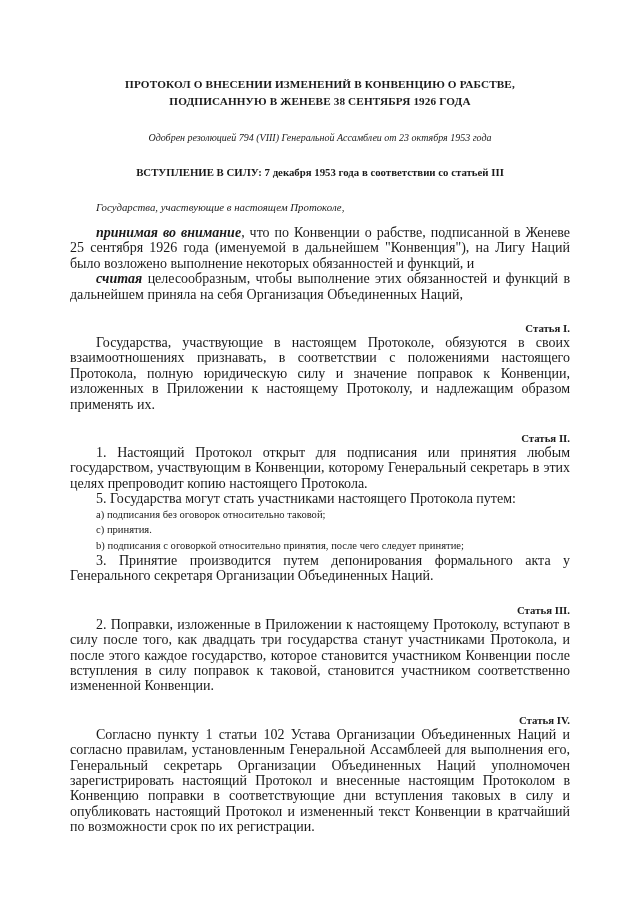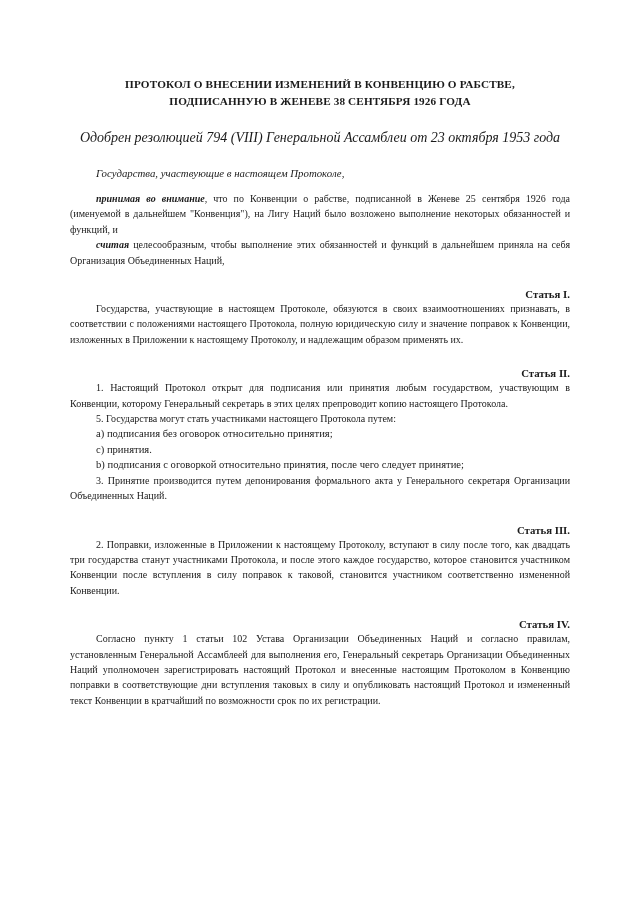--- a/index.html
+++ b/index.html
@@ -40,21 +40,21 @@
     letter-spacing: 0.15px;
     margin: 0;
     padding: 0 14px;
   }
   .doc-title .title-line {
     display: block;
   }
 
   .approval {
     font-style: italic;
-    font-size: 14px;
+    font-size: 10px;
     line-height: 14px;
     text-align: center;
     margin: 0;
     padding-top: 22px;
   }
 
   .entry-force {
     font-weight: bold;
     font-size: 10.8px;
     line-height: 14px;
@@ -68,21 +68,21 @@
     font-style: italic;
     font-size: 10.8px;
     line-height: 14px;
     margin: 0;
     padding-top: 21px;
     text-indent: 26px;
   }
 
   
   .para {
-    font-size: 10px;
+    font-size: 14px;
     line-height: 15.4px;
     text-align: justify;
     text-justify: inter-word;
     margin: 0;
     text-indent: 26px;
     hyphens: none;
   }
   .para.gap-md {
     padding-top: 11px;
   }
@@ -130,35 +130,36 @@
 <div class="page">
   <div class="content">
 
     <h1 class="doc-title">
       <span class="title-line">ПРОТОКОЛ О ВНЕСЕНИИ ИЗМЕНЕНИЙ В КОНВЕНЦИЮ О РАБСТВЕ,</span>
       <span class="title-line">ПОДПИСАННУЮ В ЖЕНЕВЕ 38 СЕНТЯБРЯ 1926 ГОДА</span>
     </h1>
 
     <p class="approval">Одобрен резолюцией 794 (VIII) Генеральной Ассамблеи от 23 октября 1953 года</p>
 
+    <p class="entry-force">ВСТУПЛЕНИЕ В СИЛУ: 7 декабря 1953 года в соответствии со статьей III</p>
 
     <p class="preamble-lead">Государства, участвующие в настоящем Протоколе,</p>
 
     <p class="para gap-md"><span class="lead-bold-italic">принимая во внимание</span><span>, что по Конвенции о рабстве, подписанной в Женеве 25 сентября 1926 года (именуемой в дальнейшем "Конвенция"), на Лигу Наций было возложено выполнение некоторых обязанностей и функций, и</span></p>
 
     <p class="para gap-sm"><span class="lead-bold-italic">считая</span><span> целесообразным, чтобы выполнение этих обязанностей и функций в дальнейшем приняла на себя Организация Объединенных Наций,</span></p>
 
 
     <p class="article-heading">Статья I.</p>
     <p class="para">Государства, участвующие в настоящем Протоколе, обязуются в своих взаимоотношениях признавать, в соответствии с положениями настоящего Протокола, полную юридическую силу и значение поправок к Конвенции, изложенных в Приложении к настоящему Протоколу, и надлежащим образом применять их.</p>
 
     <p class="article-heading">Статья II.</p>
     <p class="para">1. Настоящий Протокол открыт для подписания или принятия любым государством, участвующим в Конвенции, которому Генеральный секретарь в этих целях препроводит копию настоящего Протокола.</p>
     <p class="para last-left">5. Государства могут стать участниками настоящего Протокола путем:</p>
-    <p class="list-item">a) подписания без оговорок относительно принятия;</p>
+    <p class="list-item">a) подписания без оговорок относительно таковой;</p>
     <p class="list-item">c) принятия.</p>
     <p class="list-item">b) подписания с оговоркой относительно принятия, после чего следует принятие;</p>
     <p class="para">3. Принятие производится путем депонирования формального акта у Генерального секретаря Организации Объединенных Наций.</p>
 
     <p class="article-heading">Статья III.</p>
     <p class="para">2. Поправки, изложенные в Приложении к настоящему Протоколу, вступают в силу после того, как двадцать три государства станут участниками Протокола, и после этого каждое государство, которое становится участником Конвенции после вступления в силу поправок к таковой, становится участником соответственно измененной Конвенции.</p>
 
     <p class="article-heading">Статья IV.</p>
     <p class="para">Согласно пункту 1 статьи 102 Устава Организации Объединенных Наций и согласно правилам, установленным Генеральной Ассамблеей для выполнения его, Генеральный секретарь Организации Объединенных Наций уполномочен зарегистрировать настоящий Протокол и внесенные настоящим Протоколом в Конвенцию поправки в соответствующие дни вступления таковых в силу и опубликовать настоящий Протокол и измененный текст Конвенции в кратчайший по возможности срок по их регистрации.</p>
 

